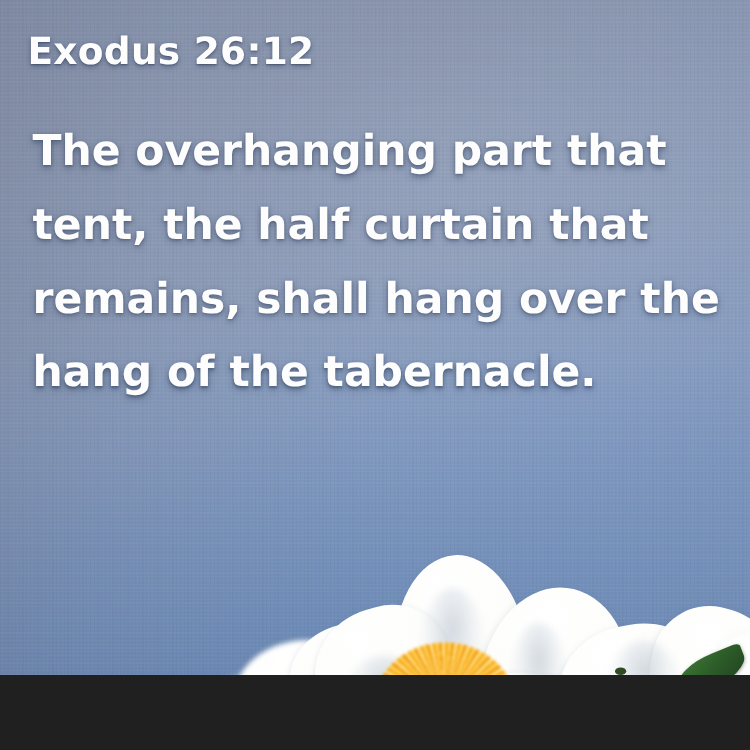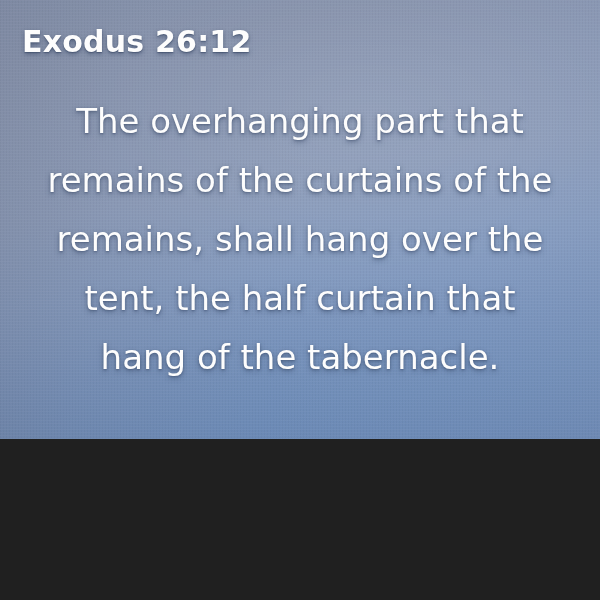--- a/index.html
+++ b/index.html
@@ -3,21 +3,21 @@
 <meta charset="utf-8">
 <style>
   html, body {
     margin: 0;
     padding: 0;
     background: #202020;
   }
   #scene {
     position: relative;
     width: 600px;
-    height: 439px;
+    height: 540px;
     overflow: hidden;
     font-family: "DejaVu Sans", sans-serif;
     user-select: none;
   }
 
   
   .sky-base {
     position: absolute;
     inset: 0;
     background: linear-gradient(171deg,
@@ -72,23 +72,23 @@
     text-shadow: 0 2px 4px rgba(46,62,92,.55), 0 1px 1px rgba(46,62,92,.45);
     white-space: nowrap;
     z-index: 6;
   }
   .verse {
     position: absolute;
     left: 26px;
     right: 26px;
     top: 92px;
     z-index: 6;
-    text-align: center;
+    text-align: left;
     font-family: "DejaVu Sans", sans-serif;
-    font-weight: 400;
+    font-weight: 700;
     font-size: 34px;
     line-height: 59px;
     color: #fdfdfd;
     text-shadow: 0 2px 5px rgba(46,62,92,.5), 0 1px 2px rgba(46,62,92,.4);
   }
   .verse .vline { display: block; white-space: nowrap; }
 
   
   .flowers { position: absolute; inset: 0; z-index: 4; }
   .petal {
@@ -204,19 +204,18 @@
     <div class="stem" style="left:576px; top:546px; width:6px; height:40px; transform:rotate(18deg);"></div>
     <div class="speck" style="left:492px; top:534px; width:9px; height:6px;"></div>
   </div>
 
   <div class="grain"></div>
 
   <div class="title">Exodus 26:12</div>
 
   <div class="verse">
     <span class="vline">The overhanging part that</span>
-    <span class="vline">remains of the curtains of the</span>
+    <span class="vline">tent, the half curtain that</span>
     <span class="vline">remains, shall hang over the</span>
-    <span class="vline">tent, the half curtain that</span>
     <span class="vline">hang of the tabernacle.</span>
   </div>
 
 </div>
 
 </body></html>

